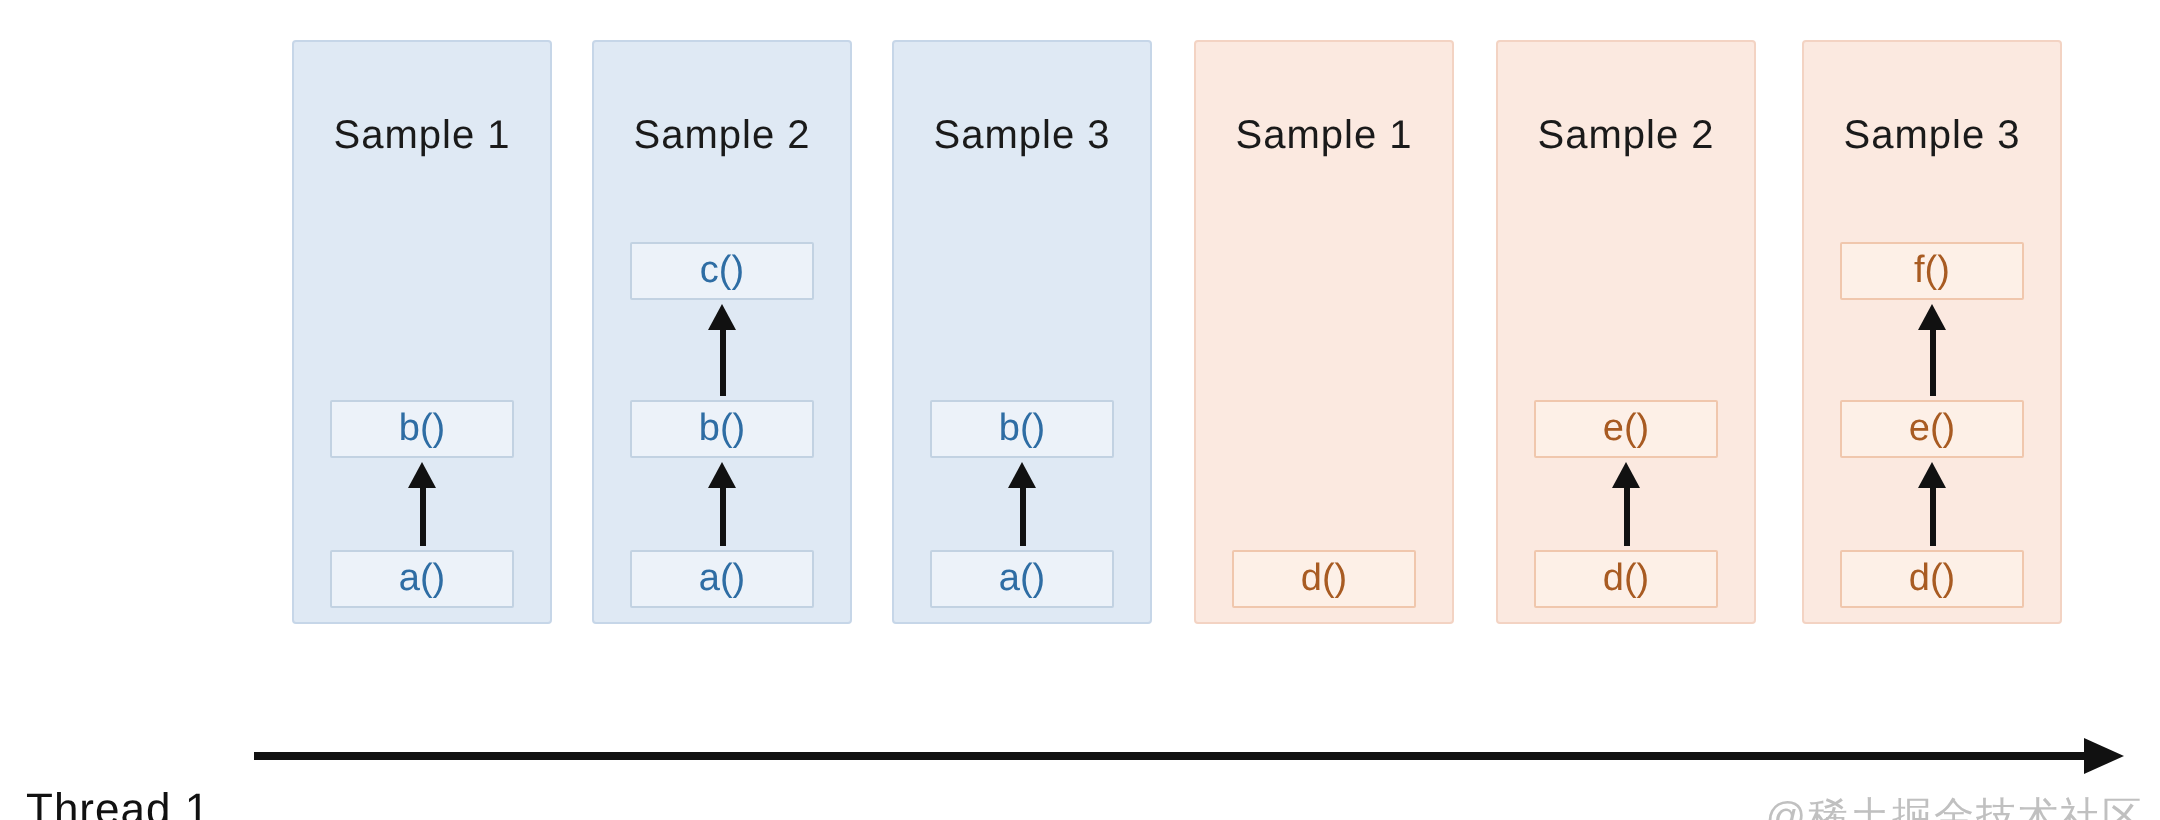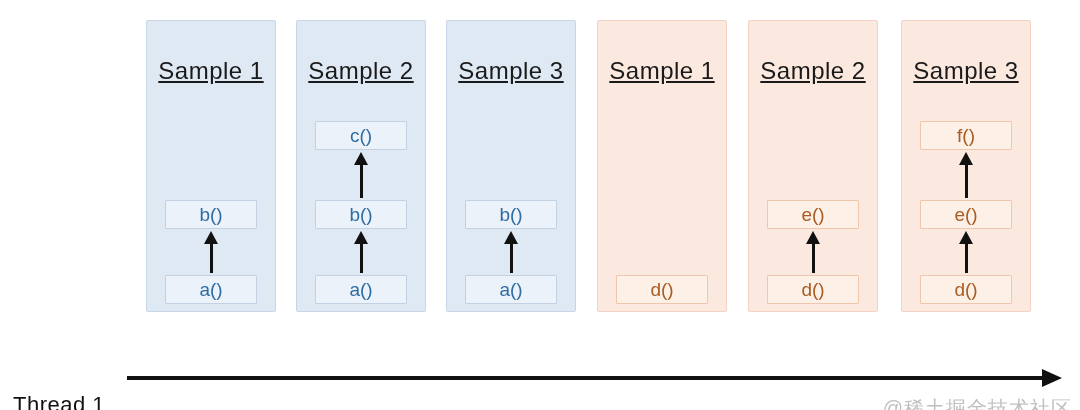--- a/index.html
+++ b/index.html
@@ -30,25 +30,24 @@
   .panel.orange {
     background: #fbe9e0;
     border: 1px solid #f3d3c3;
   }
   .panel-title {
     position: absolute;
     top: 36px;
     left: 0;
     width: 100%;
     text-align: center;
-    font-size: 24px;
+    font-size: 20px;
     font-weight: 500;
     color: #1a1a1a;
     letter-spacing: 0.5px;
-    text-decoration: underline;
   }
   .frame {
     position: absolute;
     left: 18px;
     width: 92px;
     height: 29px;
     box-sizing: border-box;
     display: flex;
     align-items: center;
     justify-content: center;

